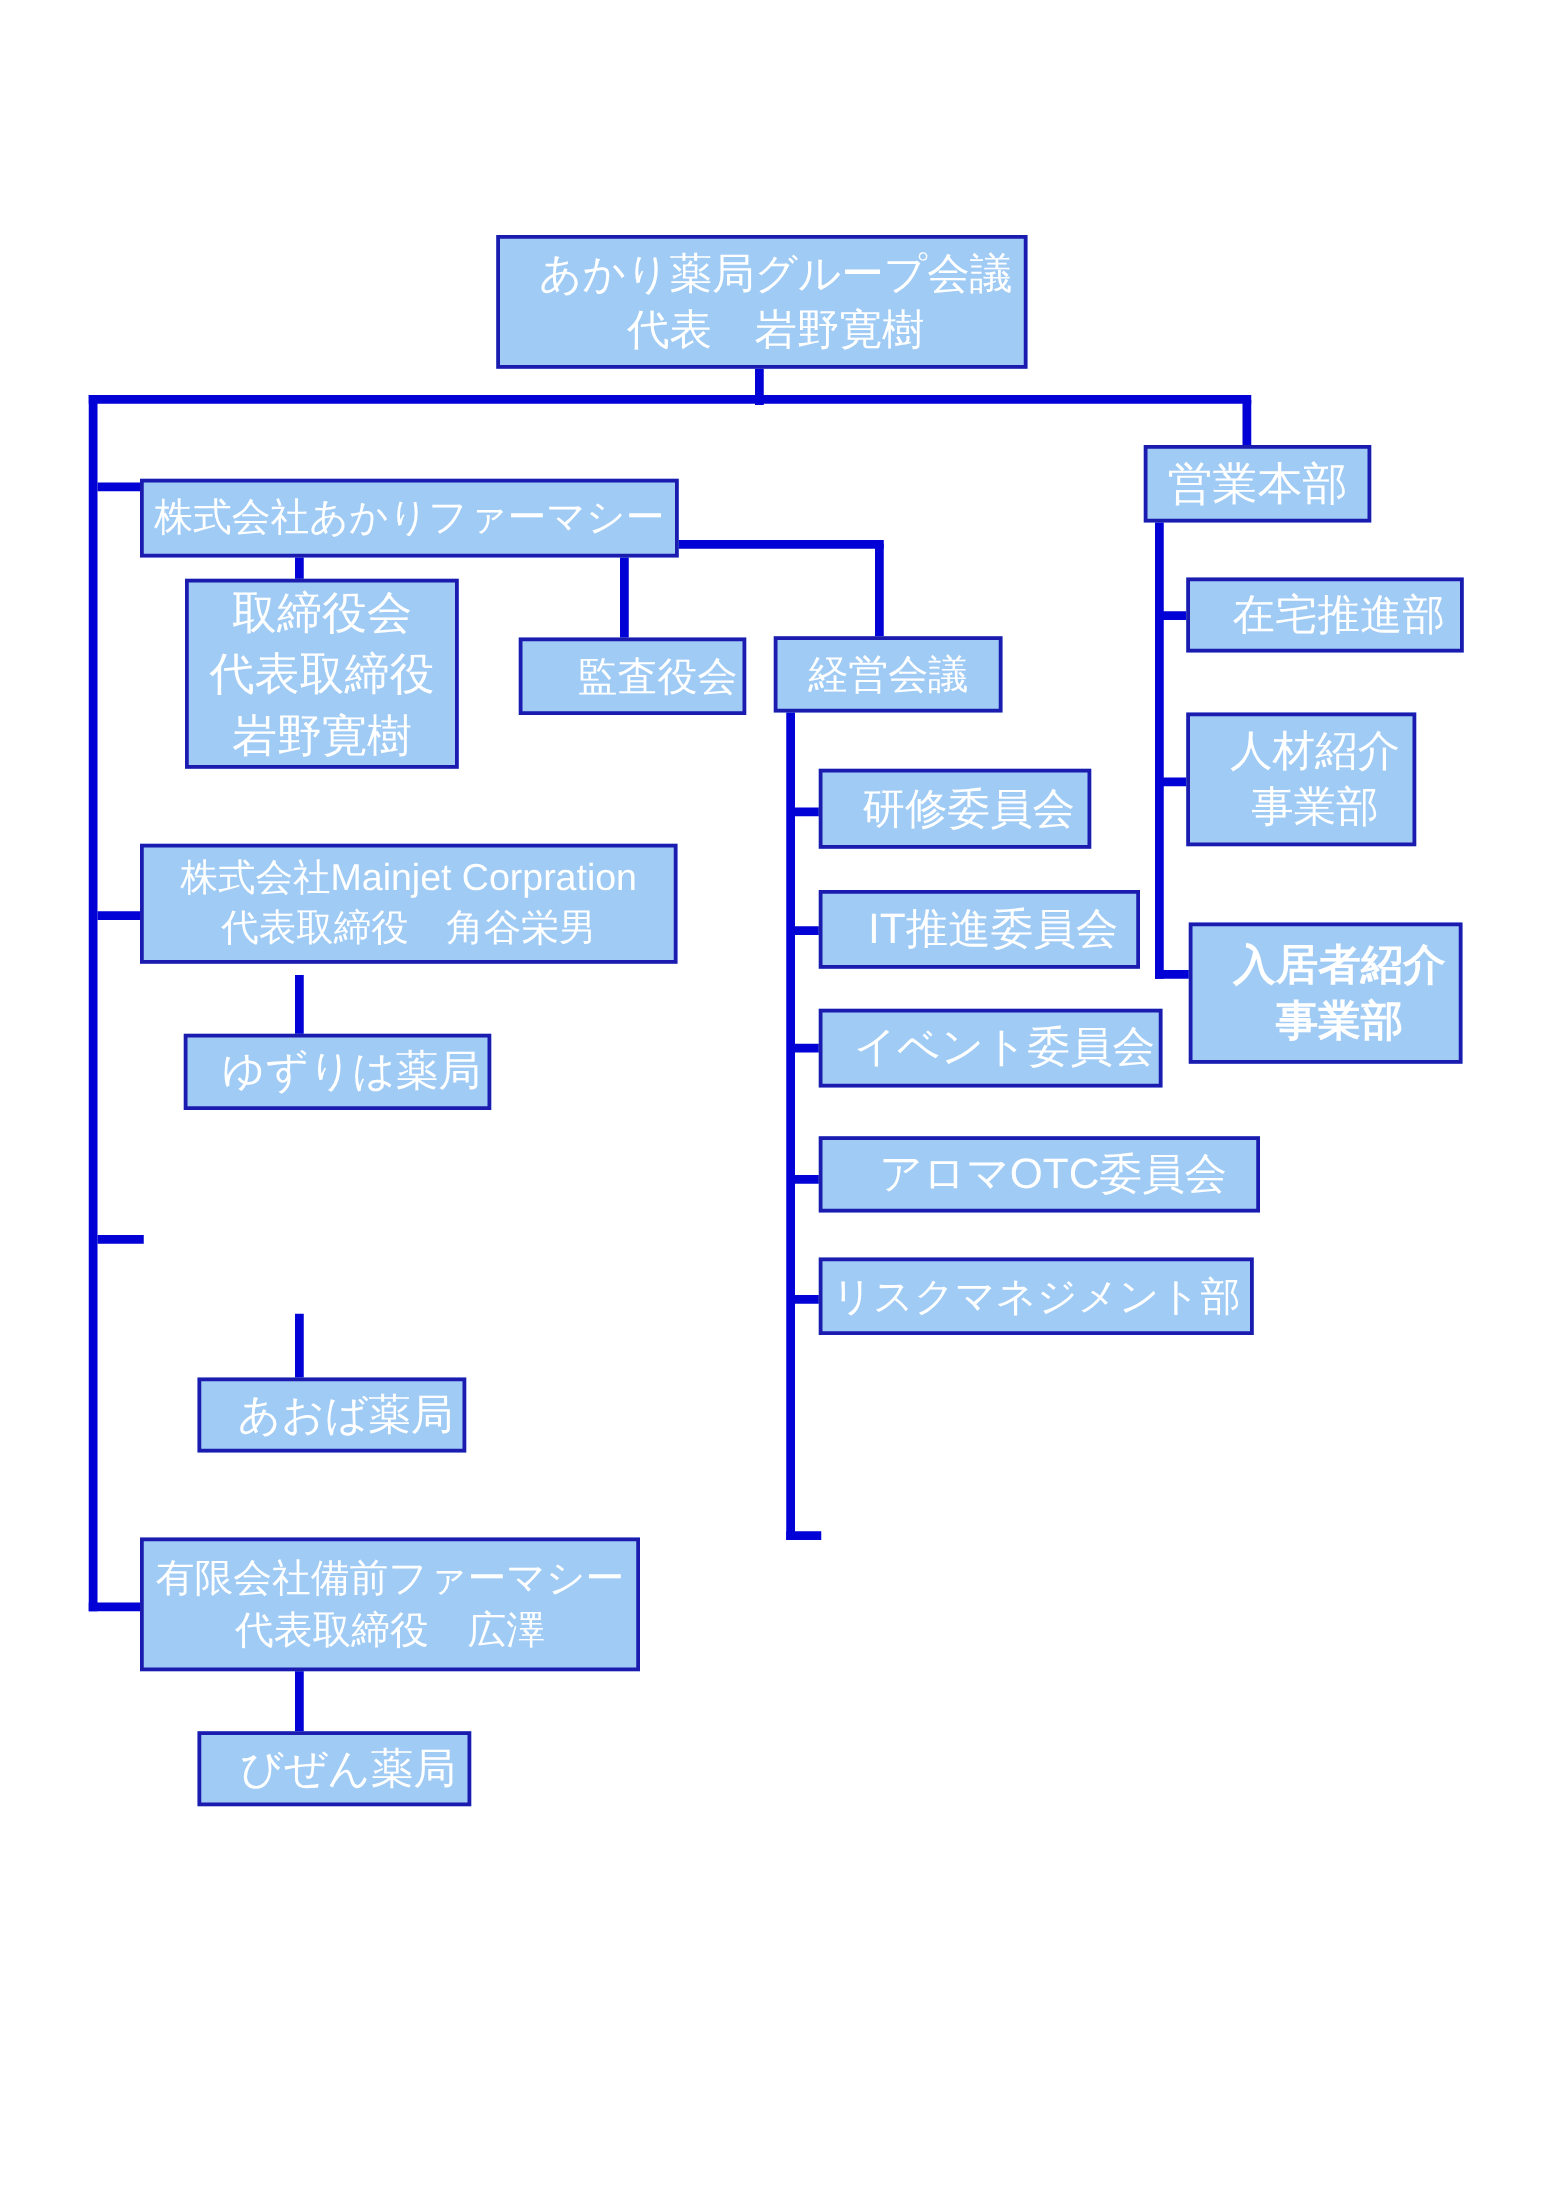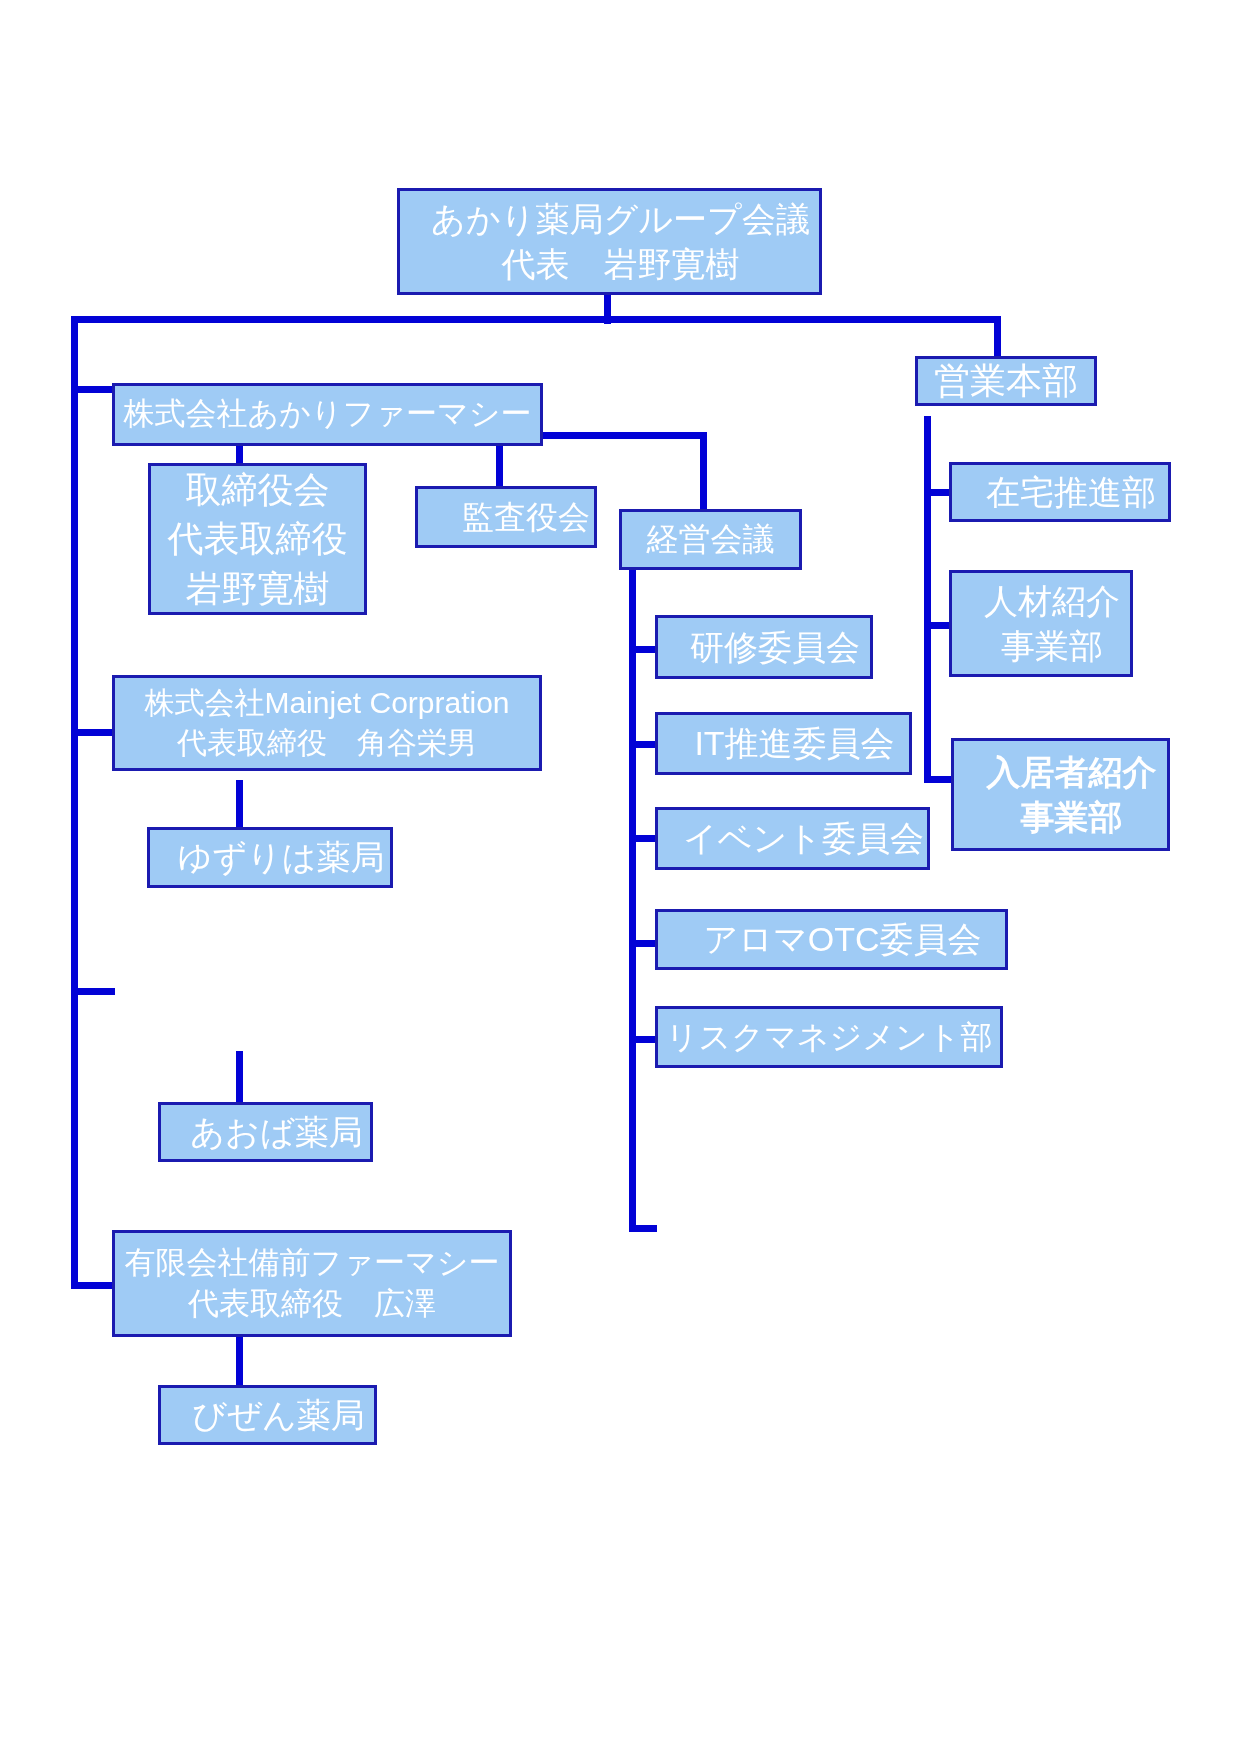--- a/index.html
+++ b/index.html
@@ -75,31 +75,31 @@
 
   <div class="box fs34" style="left:397px;top:188px;width:425px;height:107px;">
     <span>あかり薬局グループ会議</span>
     <span>代表　岩野寛樹</span>
   </div>
 
   <div class="box fs31" style="left:112px;top:355px;width:431px;height:63px;margin-top:28px;">
     <span>株式会社あかりファーマシー</span>
   </div>
 
-  <div class="box fs36" style="left:915px;top:356px;width:182px;height:50px;">
+  <div class="box fs36" style="left:915px;top:356px;width:182px;height:62px;">
     <span>営業本部</span>
   </div>
 
   <div class="box fs36 lh-wide" style="left:148px;top:463px;width:219px;height:152px;">
     <span>取締役会</span>
     <span>代表取締役</span>
     <span>岩野寛樹</span>
   </div>
 
-  <div class="box fs32" style="left:415px;top:486px;width:182px;height:62px;padding-left:40px;">
+  <div class="box fs32" style="left:415px;top:510px;width:182px;height:62px;padding-left:40px;">
     <span>監査役会</span>
   </div>
 
   <div class="box fs32" style="left:619px;top:509px;width:183px;height:61px;">
     <span>経営会議</span>
   </div>
 
   <div class="box fs34" style="left:655px;top:615px;width:218px;height:64px;">
     <span>研修委員会</span>
   </div>

